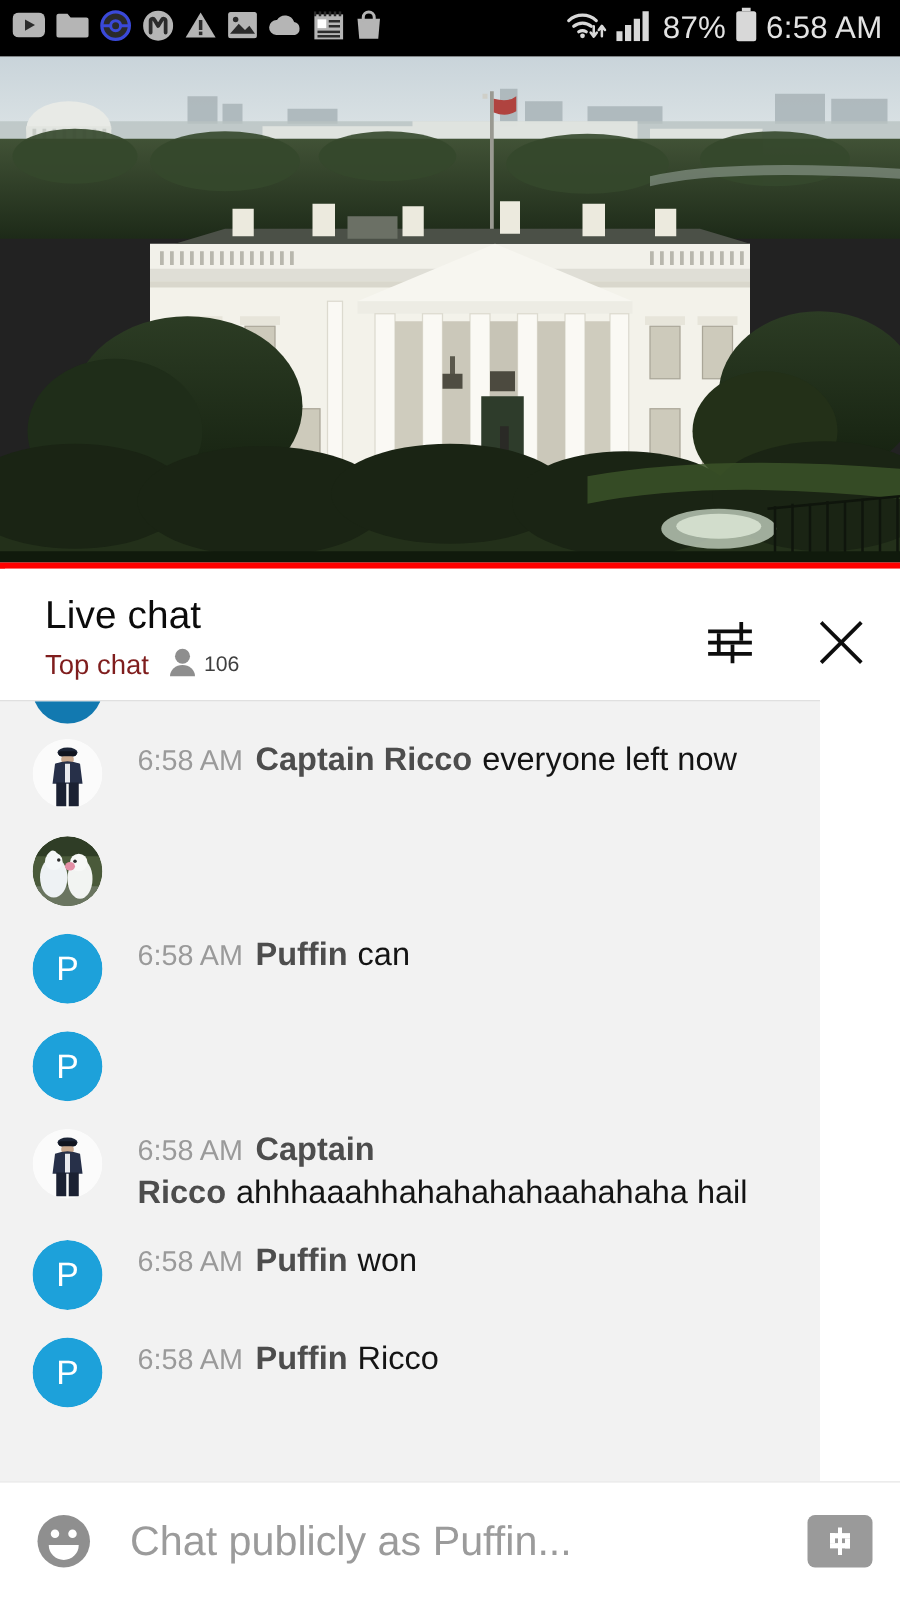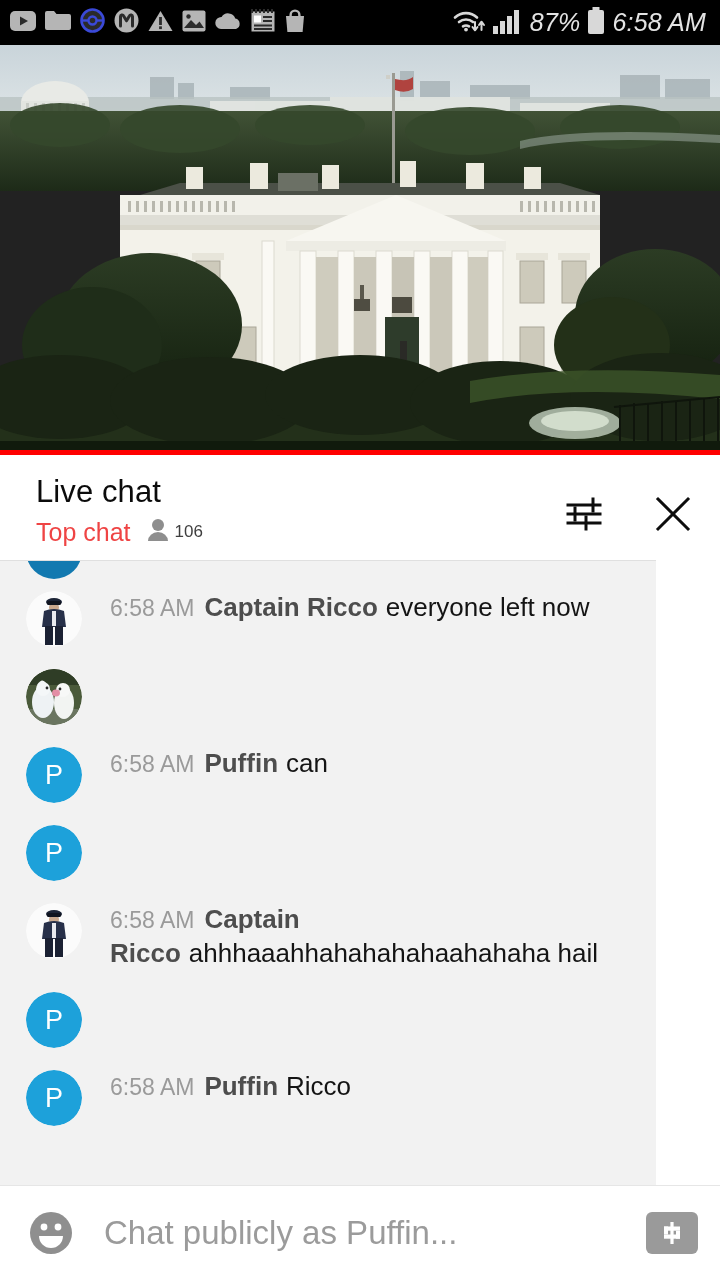--- a/index.html
+++ b/index.html
@@ -13,21 +13,21 @@
 
   
   .statusbar {
     position: absolute; top: 0; left: 0;
     width: 720px; height: 45px;
     background: #000000;
     display: flex; align-items: center;
     padding: 0 14px 0 10px;
   }
   .status-left { display: flex; align-items: center; gap: 9px; flex: 1; }
-  .status-right { display: flex; align-items: center; gap: 7px; font-style: italic; }
+  .status-right { display: flex; align-items: center; gap: 7px; }
   .sicon { display: block; }
   .status-text {
     color: #e3e3e3; font-size: 25px; letter-spacing: 0.2px;
     font-family: "Liberation Sans", sans-serif;
   }
 
   
   .video-wrap {
     position: absolute; top: 45px; left: 0;
     width: 720px; height: 405px;
@@ -49,21 +49,21 @@
     padding: 18px 28px 0 32px;
   }
   .chat-header-left { flex: 1; }
   .chat-title {
     font-size: 31px; color: #0b0b0b; line-height: 38px; letter-spacing: 0.1px;
   }
   .chat-sub-row {
     display: flex; align-items: center; margin-top: 6px; gap: 16px;
   }
   .chat-sub {
-    font-size: 25px; color: #ef4444; line-height: 30px; text-align: right;
+    font-size: 22px; color: #7f1d1d; line-height: 30px; text-align: right;
   }
   .viewer-group { display: flex; align-items: center; gap: 6px; }
   .viewer-count { font-size: 17px; color: #3f3f3f; line-height: 30px; }
   .header-actions { display: flex; align-items: center; gap: 44px; padding-top: 18px; }
   .hbtn { background: none; border: none; cursor: pointer; padding: 0; line-height: 0; }
 
   
   .chat-list {
     position: absolute; top: 560px; left: 0;
     width: 656px; height: 625px;
@@ -577,20 +577,25 @@
           <div class="msg-line">
             <span class="ts">6:58 AM</span><span class="author">Captain Ricco</span><span class="mtext">ahhhaaahhahahahahaahahaha hail</span>
           </div>
         </div>
       </div>
 
       <div class="msg">
         <div class="avatar">
           <div class="avatar-initial" style="background: rgb(29, 161, 218);">P</div>
         </div>
+        <div class="msg-body">
+          <div class="msg-line">
+            <span class="ts">6:58 AM</span><span class="author">Puffin</span><span class="mtext">won</span>
+          </div>
+        </div>
       </div>
 
       <div class="msg">
         <div class="avatar">
           <div class="avatar-initial" style="background: rgb(29, 161, 218);">P</div>
         </div>
         <div class="msg-body">
           <div class="msg-line">
             <span class="ts">6:58 AM</span><span class="author">Puffin</span><span class="mtext">Ricco</span>
           </div>

